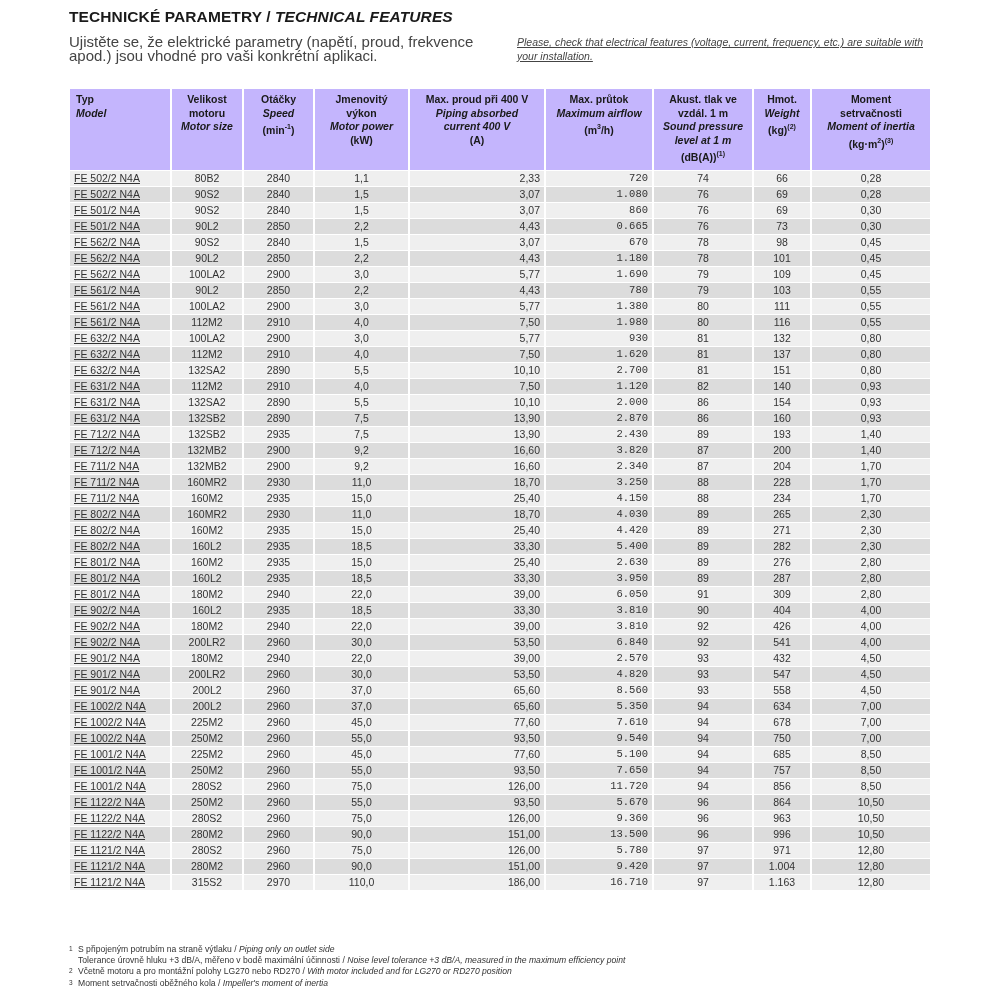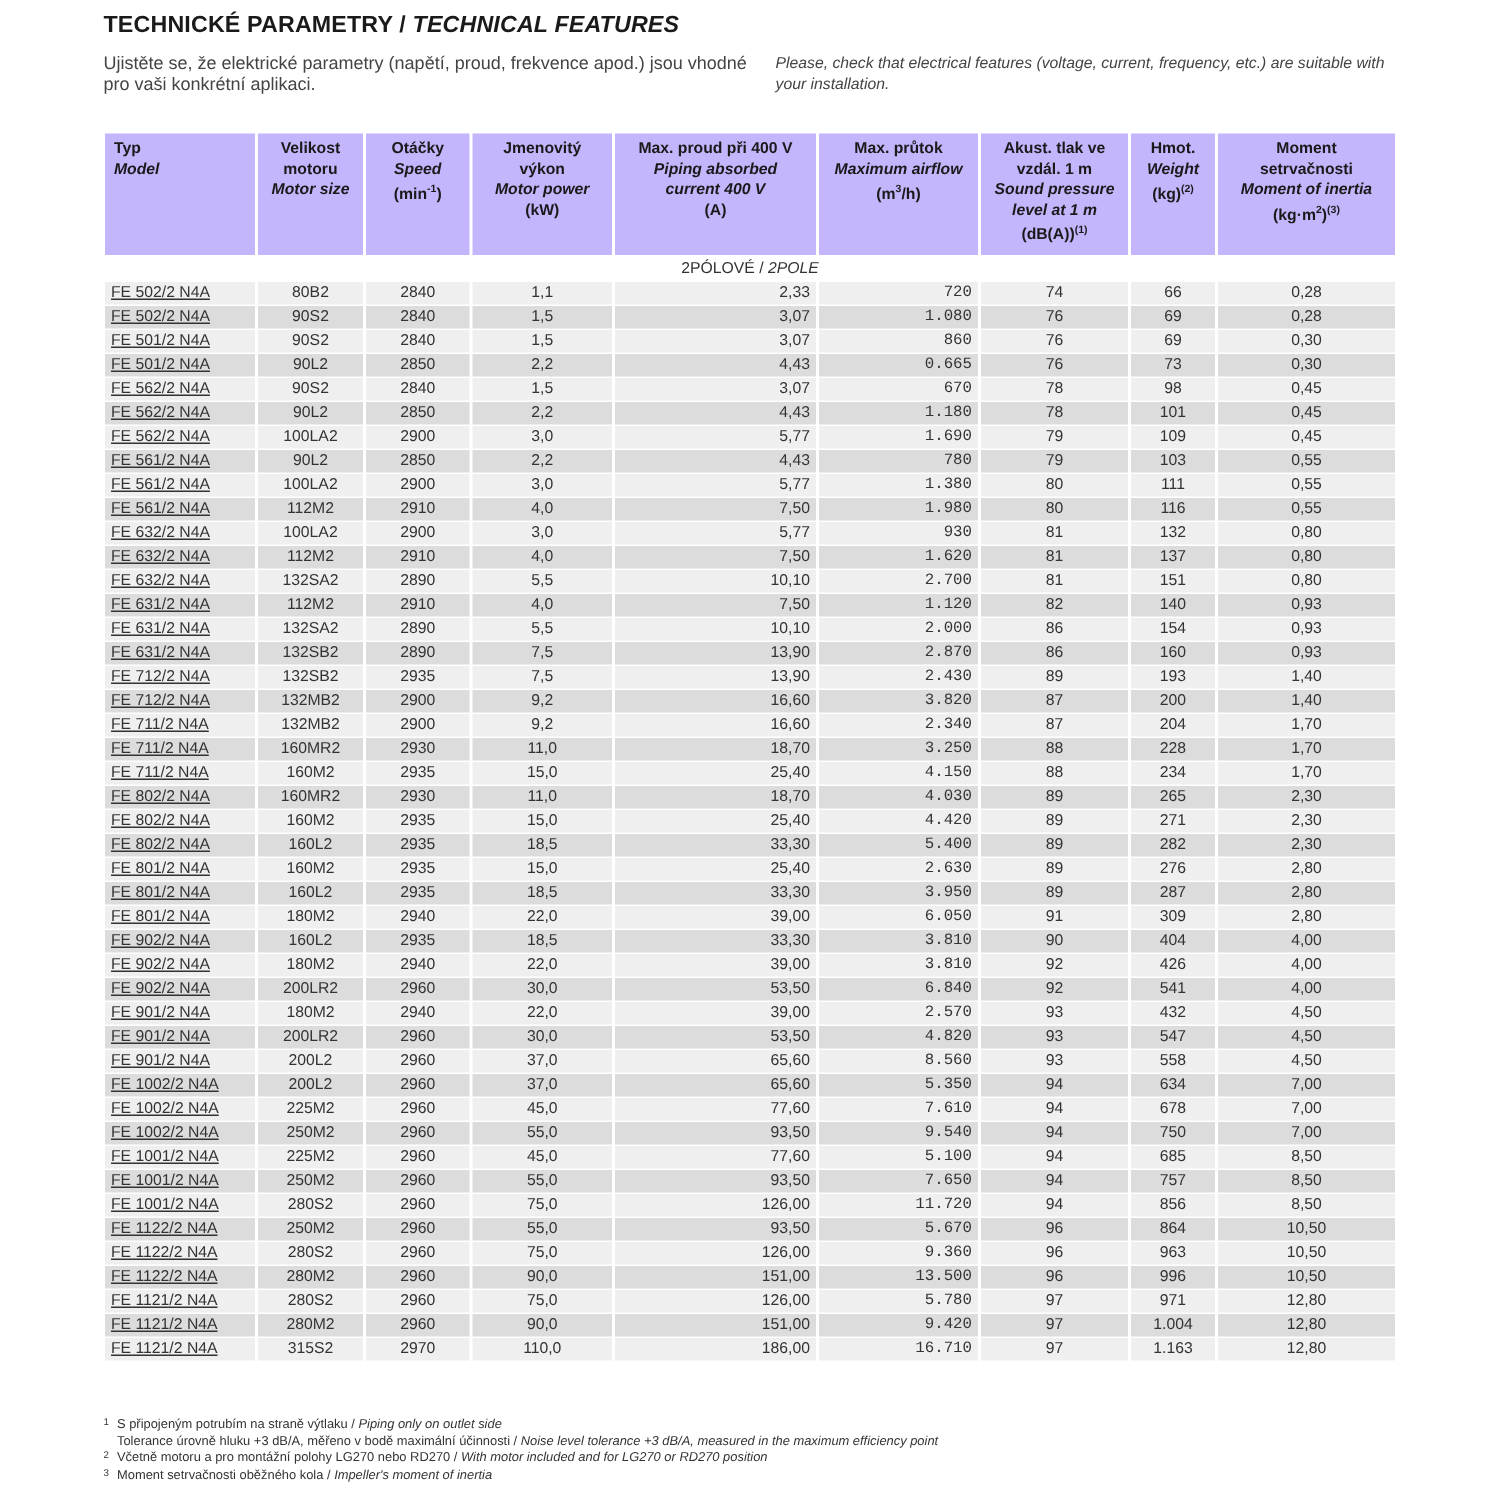--- a/index.html
+++ b/index.html
@@ -1,21 +1,21 @@
 <!DOCTYPE html>
 <html><head>
 <meta charset="utf-8">
 <style>
   html, body { margin: 0; padding: 0; background: #ffffff; }
   body { width: 1000px; height: 1000px; position: relative; overflow: hidden;
          font-family: "Liberation Sans", sans-serif; color: #222; }
   .title { position: absolute; left: 69px; top: 8px; font-size: 15.5px; font-weight: bold; color: #1a1a1a; letter-spacing: 0.1px; }
   .title i { font-style: italic; }
-  .intro-cz { position: absolute; left: 69px; top: 35px; width: 430px; font-size: 12px; line-height: 14px; color: #444; }
-  .intro-en { position: absolute; left: 517px; top: 35px; width: 420px; font-size: 10.5px; line-height: 14px; color: #444; font-style: italic; }
+  .intro-cz { position: absolute; left: 69px; top: 35px; width: 430px; font-size: 15px; line-height: 14px; color: #444; }
+  .intro-en { position: absolute; left: 517px; top: 35px; width: 420px; font-size: 10.5px; line-height: 14px; color: #444; font-style: italic; text-decoration: underline; }
   table.spec { position: absolute; left: 68px; top: 88px; width: 862px; border-collapse: separate; border-spacing: 2px 1px; table-layout: fixed; }
   table.spec th { background: #c4b5fd; vertical-align: top; font-size: 10.5px; line-height: 13.5px; font-weight: bold; color: #1a1a1a; padding: 4px 4px 6px 4px; height: 62px; }
   table.spec th i { font-style: italic; }
   table.spec th.left { text-align: left; padding-left: 6px; }
   table.spec th sup { font-size: 7px; font-weight: bold; }
   table.spec td { font-size: 10.5px; height: 15px; line-height: 15px; padding: 0 4px; color: #333; white-space: nowrap; }
   tr.odd td { background: #efefef; }
   tr.even td { background: #dcdcdc; }
   td.c { text-align: center; }
   td.r { text-align: right; padding-right: 10px; }
@@ -55,23 +55,20 @@
       <th><span>Otáčky</span><br><i>Speed</i><br><span>(min</span><sup>-1</sup><span>)</span></th>
       <th><span>Jmenovitý</span><br><span>výkon</span><br><i>Motor power</i><br><span>(kW)</span></th>
       <th><span>Max. proud při 400 V</span><br><i>Piping absorbed</i><br><i>current 400 V</i><br><span>(A)</span></th>
       <th><span>Max. průtok</span><br><i>Maximum airflow</i><br><span>(m</span><sup>3</sup><span>/h)</span></th>
       <th><span>Akust. tlak ve</span><br><span>vzdál. 1 m</span><br><i>Sound pressure</i><br><i>level at 1 m</i><br><span>(dB(A))</span><sup>(1)</sup></th>
       <th><span>Hmot.</span><br><i>Weight</i><br><span>(kg)</span><sup>(2)</sup></th>
       <th><span>Moment</span><br><span>setrvačnosti</span><br><i>Moment of inertia</i><br><span>(kg·m</span><sup>2</sup><span>)</span><sup>(3)</sup></th>
     </tr>
   </thead>
   <tbody id="tbody">
-    <tr class="section">
-      <td colspan="9"><span>2PÓLOVÉ / </span><i>2POLE</i></td>
-    </tr>
   <tr class="odd">
         <td class="l">FE 502/2 N4A</td>
         <td class="c">80B2</td>
         <td class="c">2840</td>
         <td class="c">1,1</td>
         <td class="r">2,33</td>
         <td class="r2">720</td>
         <td class="c">74</td>
         <td class="c">66</td>
         <td class="c">0,28</td>

